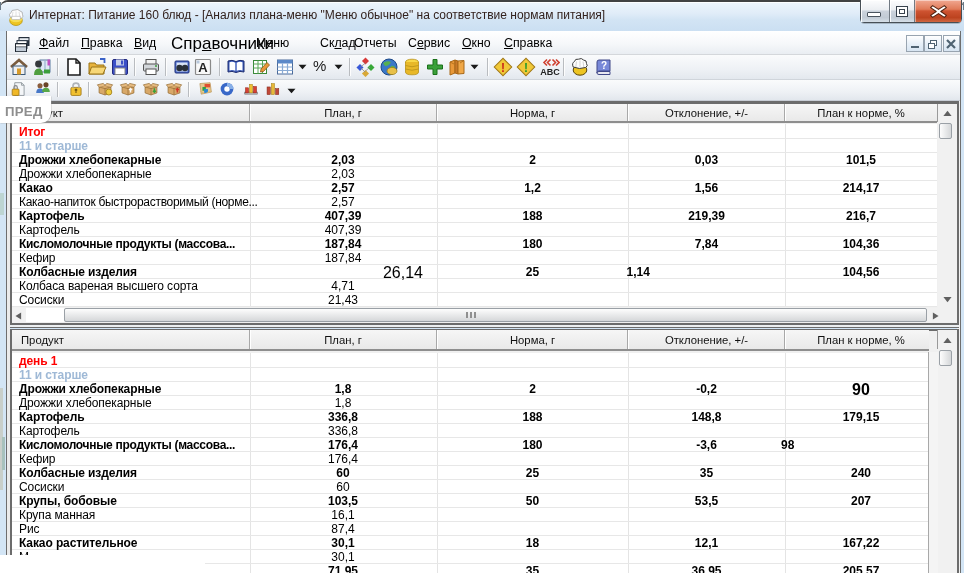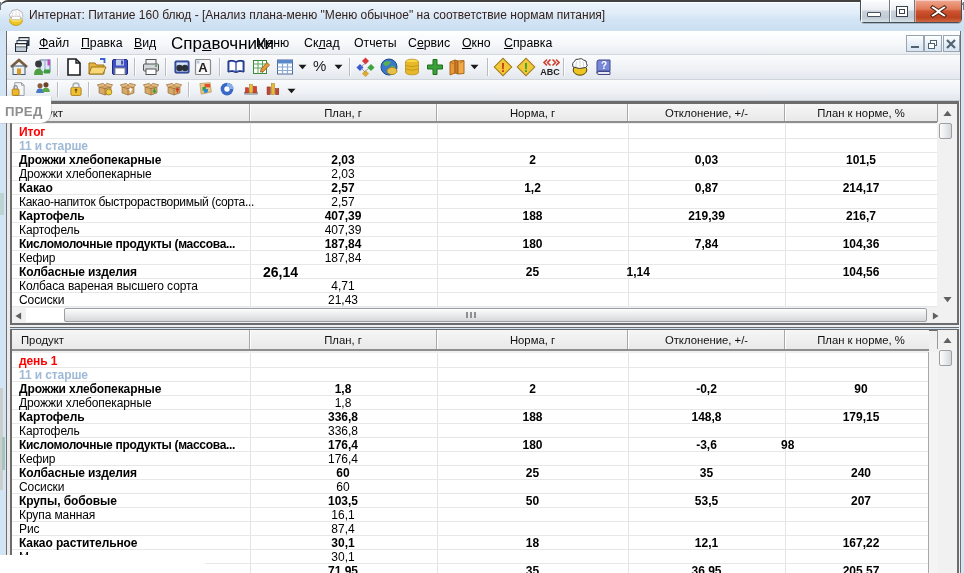--- a/index.html
+++ b/index.html
@@ -46,21 +46,21 @@
 <rect x="3.5" y="5.2" width="9" height="2" fill="#ffffff"></rect>
 <rect x="1" y="7" width="12" height="9" fill="#1d2630" rx="0.5"></rect>
 <rect x="2" y="8.3" width="10" height="2.2" fill="#ffffff"></rect>
 <rect x="2" y="11.2" width="10" height="4" fill="#c3cdd8"></rect>
 </svg>
 <div class="txt" style="left:39px;top:37px;font-size:12.3px;line-height:13.3px;color:#000;"><u>Ф</u>айл</div>
 <div class="txt" style="left:81px;top:37px;font-size:12.3px;line-height:13.3px;color:#000;"><u>П</u>равка</div>
 <div class="txt" style="left:134px;top:37px;font-size:12.3px;line-height:13.3px;color:#000;"><u>В</u>ид</div>
 <div class="txt" style="left:171px;top:37px;font-size:17px;line-height:13.3px;color:#000;">Спр<u>а</u>вочники</div>
 <div class="txt" style="left:256px;top:37px;font-size:12.3px;line-height:13.3px;color:#000;">Меню</div>
-<div class="txt" style="left:304px;top:37px;font-size:12.3px;line-height:13.3px;color:#000;">Ск<u>л</u>ад</div>
+<div class="txt" style="left:320px;top:37px;font-size:12.3px;line-height:13.3px;color:#000;">Ск<u>л</u>ад</div>
 <div class="txt" style="left:354px;top:37px;font-size:12.3px;line-height:13.3px;color:#000;">Отчеты</div>
 <div class="txt" style="left:408px;top:37px;font-size:12.3px;line-height:13.3px;color:#000;">С<u>е</u>рвис</div>
 <div class="txt" style="left:462px;top:37px;font-size:12.3px;line-height:13.3px;color:#000;"><u>О</u>кно</div>
 <div class="txt" style="left:504px;top:37px;font-size:12.3px;line-height:13.3px;color:#000;"><u>С</u>правка</div>
 <div class="a" style="left:905.5px;top:35px;width:18px;height:17px;border:1px solid #98a4b0;box-sizing:border-box;background:linear-gradient(#ffffff,#e8f0f8 50%,#d7e5f2);"></div>
 <div class="a" style="left:924px;top:35px;width:18px;height:17px;border:1px solid #98a4b0;box-sizing:border-box;background:linear-gradient(#ffffff,#e8f0f8 50%,#d7e5f2);"></div>
 <div class="a" style="left:942.5px;top:35px;width:17.5px;height:17px;border:1px solid #98a4b0;box-sizing:border-box;background:linear-gradient(#ffffff,#e8f0f8 50%,#d7e5f2);"></div>
 <div class="a" style="left:910.5px;top:45.5px;width:8px;height:2px;background:#4f6372;"></div>
 <div class="a" style="left:930px;top:40px;width:7px;height:6px;border:1.4px solid #4f6372;box-sizing:border-box;background:#fff;"></div>
 <div class="a" style="left:928px;top:43px;width:7px;height:6px;border:1.4px solid #4f6372;box-sizing:border-box;background:#fff;"></div>
@@ -315,40 +315,40 @@
 <div class="txt" style="left:19px;top:153.5px;font-size:12px;line-height:13px;color:#000;font-weight:bold;letter-spacing:-0.1px;">Дрожжи хлебопекарные</div>
 <div class="txt" style="left:263px;top:153.5px;font-size:12px;line-height:13px;color:#000;font-weight:bold;width:160px;text-align:center;left:263px;">2,03</div>
 <div class="txt" style="left:452.5px;top:153.5px;font-size:12px;line-height:13px;color:#000;font-weight:bold;width:160px;text-align:center;left:452.5px;">2</div>
 <div class="txt" style="left:626.5px;top:153.5px;font-size:12px;line-height:13px;color:#000;font-weight:bold;width:160px;text-align:center;left:626.5px;">0,03</div>
 <div class="txt" style="left:781px;top:153.5px;font-size:12px;line-height:13px;color:#000;font-weight:bold;width:160px;text-align:center;left:781px;">101,5</div>
 <div class="txt" style="left:19px;top:167.5px;font-size:12px;line-height:13px;color:#000;letter-spacing:-0.1px;">Дрожжи хлебопекарные</div>
 <div class="txt" style="left:263px;top:167.5px;font-size:12px;line-height:13px;color:#000;width:160px;text-align:center;left:263px;">2,03</div>
 <div class="txt" style="left:19px;top:181.5px;font-size:12px;line-height:13px;color:#000;font-weight:bold;letter-spacing:-0.1px;">Какао</div>
 <div class="txt" style="left:263px;top:181.5px;font-size:12px;line-height:13px;color:#000;font-weight:bold;width:160px;text-align:center;left:263px;">2,57</div>
 <div class="txt" style="left:452.5px;top:181.5px;font-size:12px;line-height:13px;color:#000;font-weight:bold;width:160px;text-align:center;left:452.5px;">1,2</div>
-<div class="txt" style="left:626.5px;top:181.5px;font-size:12px;line-height:13px;color:#000;font-weight:bold;width:160px;text-align:center;left:626.5px;">0,87</div>
+<div class="txt" style="left:626.5px;top:181.5px;font-size:12px;line-height:13px;color:#000;font-weight:bold;width:160px;text-align:center;left:626.5px;">1,56</div>
 <div class="txt" style="left:781px;top:181.5px;font-size:12px;line-height:13px;color:#000;font-weight:bold;width:160px;text-align:center;left:781px;">214,17</div>
-<div class="txt" style="left:19px;top:195.5px;font-size:12px;line-height:13px;color:#000;letter-spacing:-0.3px;">Какао-напиток быстрорастворимый (сорта...</div>
+<div class="txt" style="left:19px;top:195.5px;font-size:12px;line-height:13px;color:#000;letter-spacing:-0.3px;">Какао-напиток быстрорастворимый (норме...</div>
 <div class="txt" style="left:263px;top:195.5px;font-size:12px;line-height:13px;color:#000;width:160px;text-align:center;left:263px;">2,57</div>
 <div class="txt" style="left:19px;top:209.5px;font-size:12px;line-height:13px;color:#000;font-weight:bold;letter-spacing:-0.1px;">Картофель</div>
 <div class="txt" style="left:263px;top:209.5px;font-size:12px;line-height:13px;color:#000;font-weight:bold;width:160px;text-align:center;left:263px;">407,39</div>
 <div class="txt" style="left:452.5px;top:209.5px;font-size:12px;line-height:13px;color:#000;font-weight:bold;width:160px;text-align:center;left:452.5px;">188</div>
 <div class="txt" style="left:626.5px;top:209.5px;font-size:12px;line-height:13px;color:#000;font-weight:bold;width:160px;text-align:center;left:626.5px;">219,39</div>
 <div class="txt" style="left:781px;top:209.5px;font-size:12px;line-height:13px;color:#000;font-weight:bold;width:160px;text-align:center;left:781px;">216,7</div>
 <div class="txt" style="left:19px;top:223.5px;font-size:12px;line-height:13px;color:#000;letter-spacing:-0.1px;">Картофель</div>
 <div class="txt" style="left:263px;top:223.5px;font-size:12px;line-height:13px;color:#000;width:160px;text-align:center;left:263px;">407,39</div>
 <div class="txt" style="left:19px;top:237.5px;font-size:12px;line-height:13px;color:#000;font-weight:bold;letter-spacing:-0.3px;">Кисломолочные продукты (массова...</div>
 <div class="txt" style="left:263px;top:237.5px;font-size:12px;line-height:13px;color:#000;font-weight:bold;width:160px;text-align:center;left:263px;">187,84</div>
 <div class="txt" style="left:452.5px;top:237.5px;font-size:12px;line-height:13px;color:#000;font-weight:bold;width:160px;text-align:center;left:452.5px;">180</div>
 <div class="txt" style="left:626.5px;top:237.5px;font-size:12px;line-height:13px;color:#000;font-weight:bold;width:160px;text-align:center;left:626.5px;">7,84</div>
 <div class="txt" style="left:781px;top:237.5px;font-size:12px;line-height:13px;color:#000;font-weight:bold;width:160px;text-align:center;left:781px;">104,36</div>
 <div class="txt" style="left:19px;top:251.5px;font-size:12px;line-height:13px;color:#000;letter-spacing:-0.1px;">Кефир</div>
 <div class="txt" style="left:263px;top:251.5px;font-size:12px;line-height:13px;color:#000;width:160px;text-align:center;left:263px;">187,84</div>
 <div class="txt" style="left:19px;top:265.5px;font-size:12px;line-height:13px;color:#000;font-weight:bold;letter-spacing:-0.1px;">Колбасные изделия</div>
-<div class="txt" style="left:263px;top:265.5px;font-size:14px;line-height:13px;color:#000;font-weight:bold;width:160px;text-align:left;left:263px;">26,14</div>
+<div class="txt" style="left:263px;top:265.5px;font-size:16px;line-height:13px;color:#000;font-weight:normal;width:160px;text-align:right;left:263px;">26,14</div>
 <div class="txt" style="left:452.5px;top:265.5px;font-size:12px;line-height:13px;color:#000;font-weight:bold;width:160px;text-align:center;left:452.5px;">25</div>
 <div class="txt" style="left:626.5px;top:265.5px;font-size:12px;line-height:13px;color:#000;font-weight:bold;width:160px;text-align:left;left:626.5px;">1,14</div>
 <div class="txt" style="left:781px;top:265.5px;font-size:12px;line-height:13px;color:#000;font-weight:bold;width:160px;text-align:center;left:781px;">104,56</div>
 <div class="txt" style="left:19px;top:279.5px;font-size:12px;line-height:13px;color:#000;letter-spacing:-0.1px;">Колбаса вареная высшего сорта</div>
 <div class="txt" style="left:263px;top:279.5px;font-size:12px;line-height:13px;color:#000;width:160px;text-align:center;left:263px;">4,71</div>
 <div class="txt" style="left:19px;top:293.5px;font-size:12px;line-height:13px;color:#000;letter-spacing:-0.1px;">Сосиски</div>
 <div class="txt" style="left:263px;top:293.5px;font-size:12px;line-height:13px;color:#000;width:160px;text-align:center;left:263px;">21,43</div>
 <div class="a" style="left:938px;top:104px;width:18.5px;height:218px;background:#f1f1f1;"></div>
 <div class="a" style="left:937px;top:104px;width:1px;height:18px;background:#999;"></div>
 <svg class="a" style="left:943px;top:110px" width="9" height="7" viewBox="0 0 11 8">
@@ -407,21 +407,21 @@
 <div class="a" style="left:11.5px;top:521px;width:917.0px;height:1px;background:#e7e7e7;"></div>
 <div class="a" style="left:11.5px;top:535px;width:917.0px;height:1px;background:#e7e7e7;"></div>
 <div class="a" style="left:11.5px;top:549px;width:917.0px;height:1px;background:#e7e7e7;"></div>
 <div class="a" style="left:11.5px;top:563px;width:917.0px;height:1px;background:#e7e7e7;"></div>
 <div class="txt" style="left:19px;top:354.5px;font-size:12px;line-height:13px;color:#ff0000;font-weight:bold;letter-spacing:-0.1px;">день 1</div>
 <div class="txt" style="left:19px;top:368.5px;font-size:12px;line-height:13px;color:#9fb9d6;font-weight:bold;letter-spacing:-0.1px;">11 и старше</div>
 <div class="txt" style="left:19px;top:382.5px;font-size:12px;line-height:13px;color:#000;font-weight:bold;letter-spacing:-0.1px;">Дрожжи хлебопекарные</div>
 <div class="txt" style="left:263px;top:382.5px;font-size:12px;line-height:13px;color:#000;font-weight:bold;width:160px;text-align:center;left:263px;">1,8</div>
 <div class="txt" style="left:452.5px;top:382.5px;font-size:12px;line-height:13px;color:#000;font-weight:bold;width:160px;text-align:center;left:452.5px;">2</div>
 <div class="txt" style="left:626.5px;top:382.5px;font-size:12px;line-height:13px;color:#000;font-weight:bold;width:160px;text-align:center;left:626.5px;">-0,2</div>
-<div class="txt" style="left:781px;top:382.5px;font-size:12px;line-height:13px;color:#000;font-weight:bold;width:160px;text-align:center;left:781px;">90</div>
+<div class="txt" style="left:781px;top:382.5px;font-size:16px;line-height:13px;color:#000;font-weight:bold;width:160px;text-align:center;left:781px;">90</div>
 <div class="txt" style="left:19px;top:396.5px;font-size:12px;line-height:13px;color:#000;letter-spacing:-0.1px;">Дрожжи хлебопекарные</div>
 <div class="txt" style="left:263px;top:396.5px;font-size:12px;line-height:13px;color:#000;width:160px;text-align:center;left:263px;">1,8</div>
 <div class="txt" style="left:19px;top:410.5px;font-size:12px;line-height:13px;color:#000;font-weight:bold;letter-spacing:-0.1px;">Картофель</div>
 <div class="txt" style="left:263px;top:410.5px;font-size:12px;line-height:13px;color:#000;font-weight:bold;width:160px;text-align:center;left:263px;">336,8</div>
 <div class="txt" style="left:452.5px;top:410.5px;font-size:12px;line-height:13px;color:#000;font-weight:bold;width:160px;text-align:center;left:452.5px;">188</div>
 <div class="txt" style="left:626.5px;top:410.5px;font-size:12px;line-height:13px;color:#000;font-weight:bold;width:160px;text-align:center;left:626.5px;">148,8</div>
 <div class="txt" style="left:781px;top:410.5px;font-size:12px;line-height:13px;color:#000;font-weight:bold;width:160px;text-align:center;left:781px;">179,15</div>
 <div class="txt" style="left:19px;top:424.5px;font-size:12px;line-height:13px;color:#000;letter-spacing:-0.1px;">Картофель</div>
 <div class="txt" style="left:263px;top:424.5px;font-size:12px;line-height:13px;color:#000;width:160px;text-align:center;left:263px;">336,8</div>
 <div class="txt" style="left:19px;top:438.5px;font-size:12px;line-height:13px;color:#000;font-weight:bold;letter-spacing:-0.3px;">Кисломолочные продукты (массова...</div>

